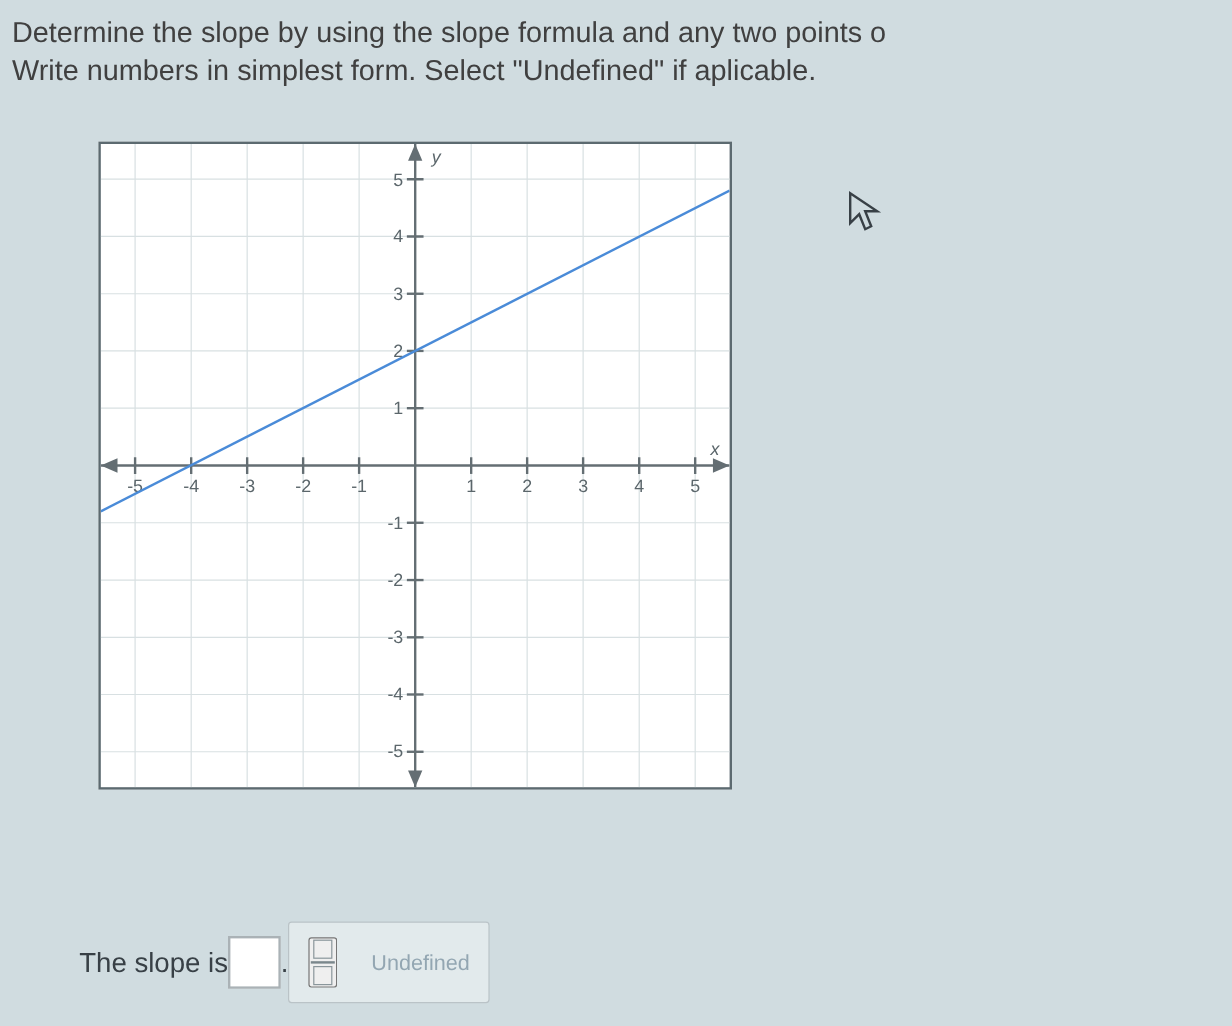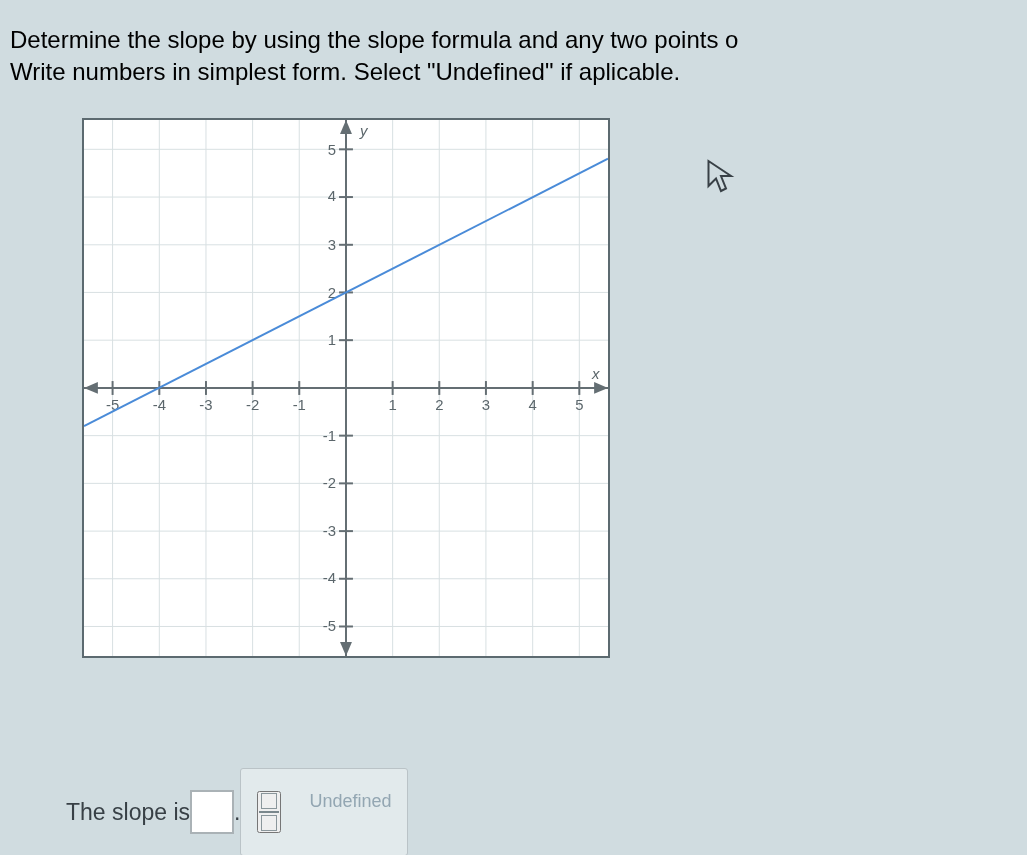--- a/index.html
+++ b/index.html
@@ -5,22 +5,22 @@
     * { box-sizing: border-box; margin: 0; padding: 0; }
     body {
       background: #d0dce0;
       font-family: Arial, sans-serif;
       width: 1027px;
       height: 855px;
       overflow: hidden;
       position: relative;
     }
     .question-area {
-      padding: 24px 10px;
-      color: #000000;
+      padding: 12px 10px;
+      color: #404040;
       font-size: 24px;
       line-height: 1.35;
     }
     .chart-box {
       position: absolute;
       left: 82px;
       top: 118px;
       width: 528px;
       height: 540px;
       background: #fff;
@@ -50,23 +50,23 @@
       width: 44px;
       height: 44px;
       border: 2px solid #aab2b6;
       background: #fff;
       font-size: 18px;
       text-align: center;
     }
     .helper-box {
       border: 1.5px solid #bac3c7;
       border-radius: 3px;
-      padding: 22px 16px;
+      padding: 12px 16px;
       display: flex;
-      align-items: flex-start;
+      align-items: center;
       gap: 28px;
       background: #e2eaec;
     }
     .frac-icon {
       display: inline-flex;
       flex-direction: column;
       align-items: center;
       font-size: 15px;
       color: #7a878c;
       line-height: 1;

